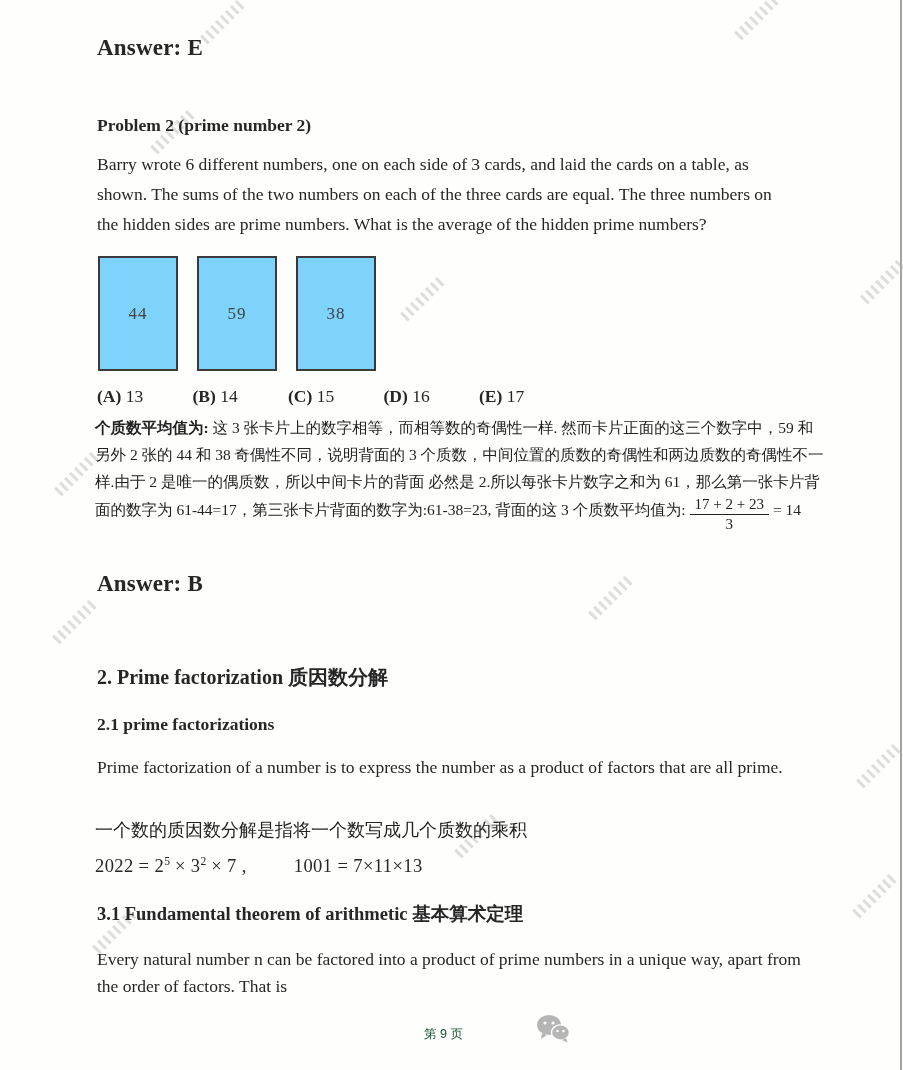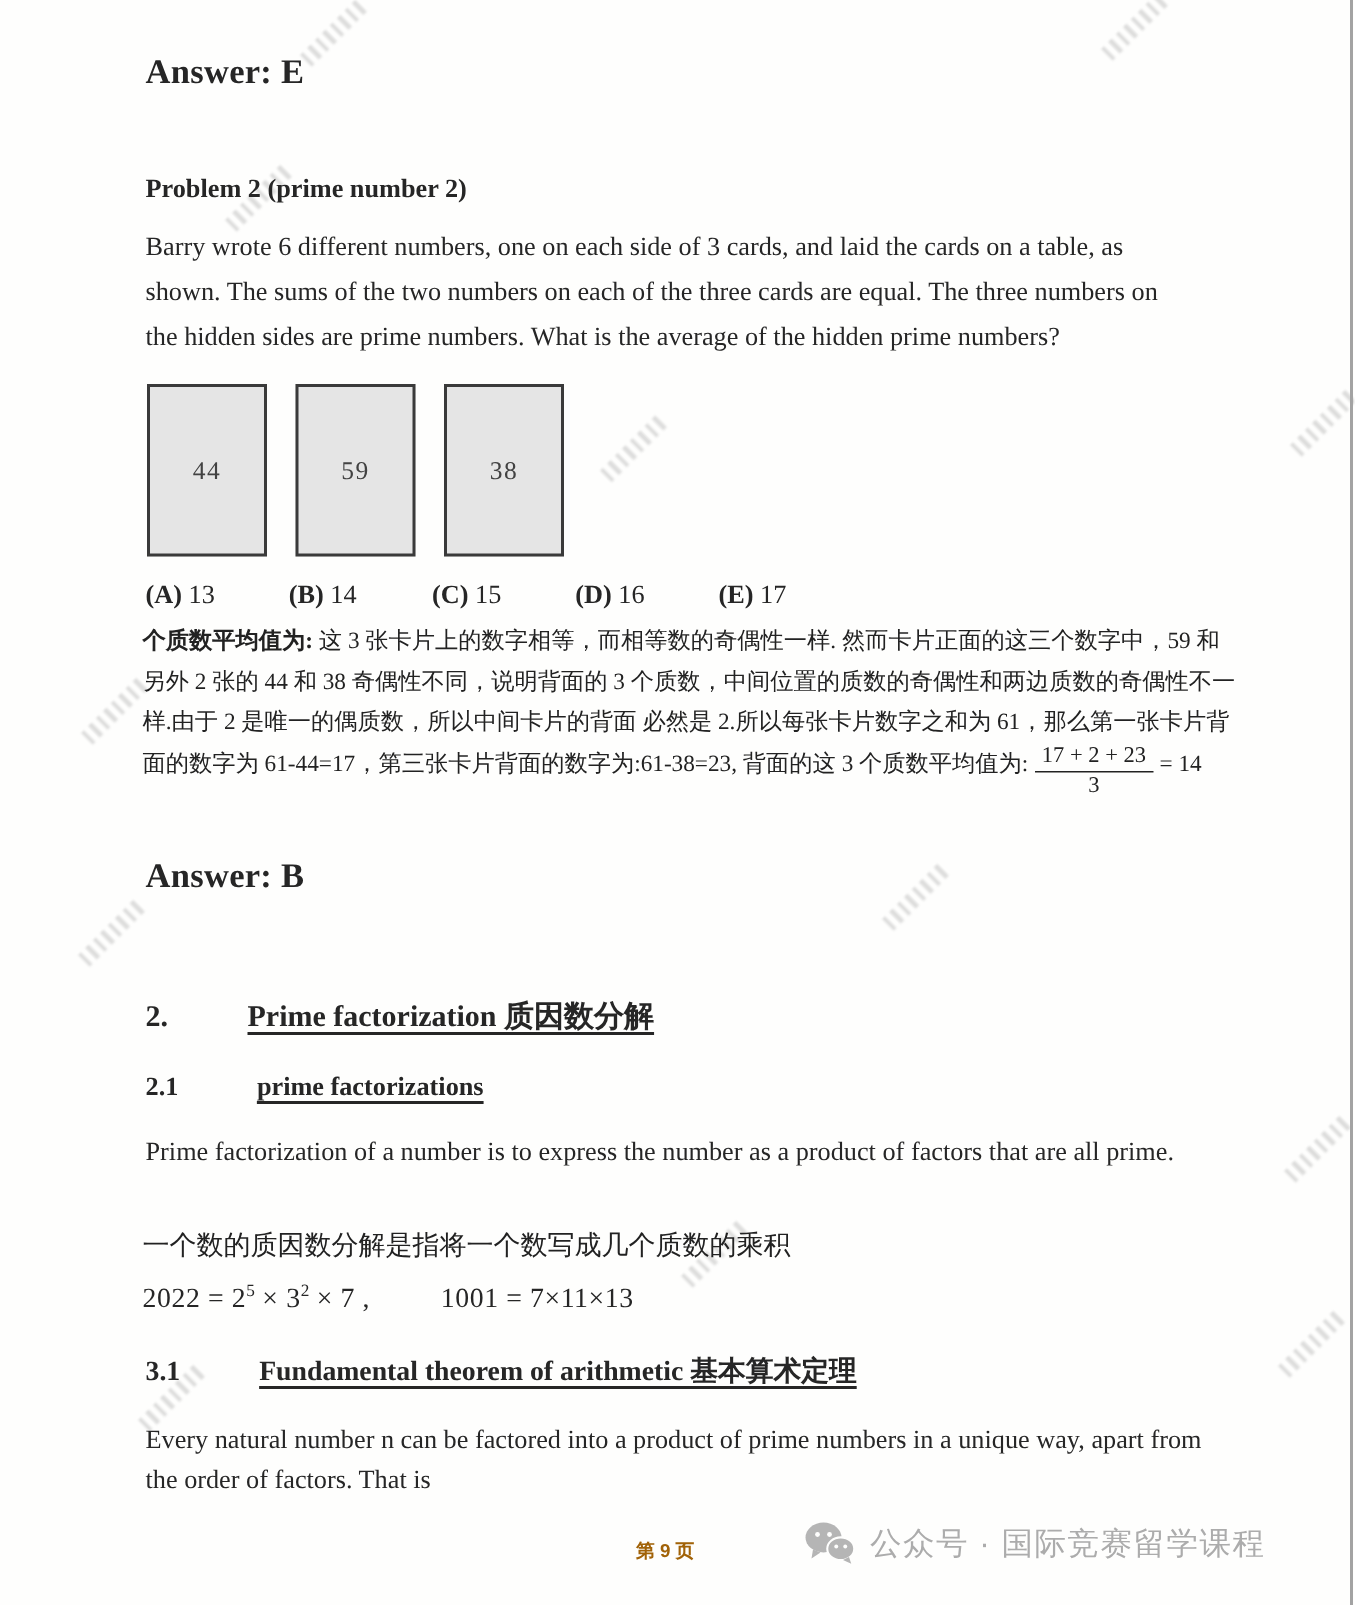--- a/index.html
+++ b/index.html
@@ -14,42 +14,42 @@
   .page{position:absolute;inset:0;background:#fefefd;}
   .edge-right{position:absolute;top:0;bottom:0;right:1px;width:2px;background:#a3a3a3;}
   .blk{position:absolute;}
   .answer-line{font-size:23px;font-weight:600;letter-spacing:.2px;}
   .problem-title{font-size:17.5px;font-weight:600;}
   .body-text{font-size:17.5px;line-height:30px;}
   .cards-row{display:flex;gap:19px;}
   .card{
     width:76px;height:111px;
     border:2px solid #3a3a3a;
-    background:#e5e5e5;
+    background:#7dd3fc;
     display:flex;align-items:center;justify-content:center;
     font-size:17px;color:#424242;letter-spacing:1px;
   }
   .choices{font-size:17.5px;white-space:nowrap;}
   .choice{display:inline-block;width:95.5px;}
   .choice:last-child{width:auto;}
   .choice .lbl{font-weight:700;}
   .analysis{font-size:15.5px;line-height:27px;color:#222;width:733px;}
   .analysis .lead{font-weight:700;}
   .frac{display:inline-block;vertical-align:-14px;text-align:center;margin:0 4px;line-height:normal;}
   .frac .num{display:block;padding:0 5px 1px 5px;border-bottom:1.4px solid #222;font-size:15px;line-height:18px;}
   .frac .den{display:block;font-size:15px;line-height:18px;}
   .h2{font-size:20px;font-weight:700;}
   .h21{font-size:17.5px;font-weight:700;}
   .h22{font-size:18.5px;font-weight:700;}
-  .uline{text-decoration:underline;text-decoration-thickness:1.6px;text-underline-offset:4px;margin-left:48px;}
+  .uline{text-decoration-thickness:1.6px;text-underline-offset:4px;}
   .cn-note{font-size:18px;color:#222;}
   .math{font-size:18.5px;letter-spacing:.4px;}
   .math sup{font-size:11.5px;vertical-align:7px;letter-spacing:0;}
   .math .eq2{margin-left:42px;}
-  .footer-page{font-size:12.5px;font-weight:700;color:#a16207;font-family:"Liberation Sans","DejaVu Sans",sans-serif;}
+  .footer-page{font-size:12.5px;font-weight:400;color:#14532d;font-family:"Liberation Sans","DejaVu Sans",sans-serif;}
   .wechat{display:flex;align-items:center;gap:10px;}
   .wechat-label{font-size:21px;color:#acacac;font-family:"Liberation Sans","DejaVu Sans",sans-serif;letter-spacing:1px;}
   .wm{
     position:absolute;width:54px;height:11px;opacity:.32;
     background:repeating-linear-gradient(90deg,#9a9a9a 0 3px,transparent 3px 7px);
     transform:rotate(-45deg);
     filter:blur(.7px);
     pointer-events:none;
   }
 </style>
@@ -133,17 +133,16 @@
         <ellipse cx="13" cy="11" rx="12" ry="10" fill="#b5b5b5"></ellipse>
         <path d="M6 19 L5 25 L11 21 Z" fill="#b5b5b5"></path>
         <circle cx="9" cy="9" r="1.6" fill="#fefefd"></circle>
         <circle cx="17" cy="9" r="1.6" fill="#fefefd"></circle>
         <ellipse cx="24.5" cy="18.5" rx="9" ry="7.6" fill="#b5b5b5" stroke="#fefefd" stroke-width="1.4"></ellipse>
         <path d="M30 24 L31.5 28.5 L26 26 Z" fill="#b5b5b5"></path>
         <circle cx="21.5" cy="17" r="1.3" fill="#fefefd"></circle>
         <circle cx="27.5" cy="17" r="1.3" fill="#fefefd"></circle>
       </svg>
     </span>
-    <span class="wechat-label">公众号 · 国际竞赛留学课程</span>
   </div>
 
   <div class="edge-right"></div>
 </div>
 
 </body></html>

